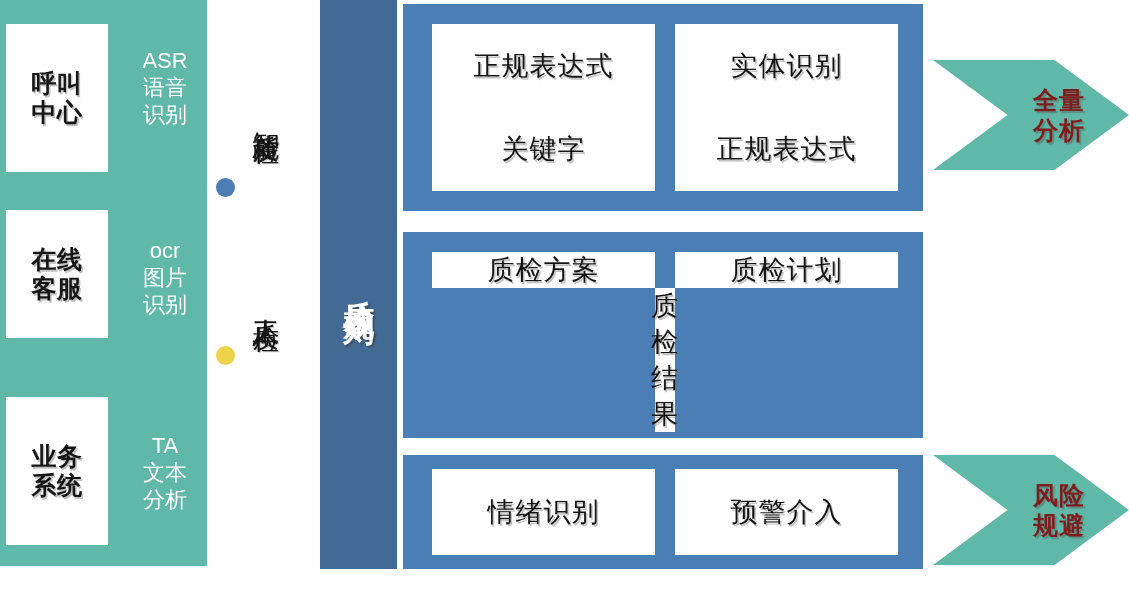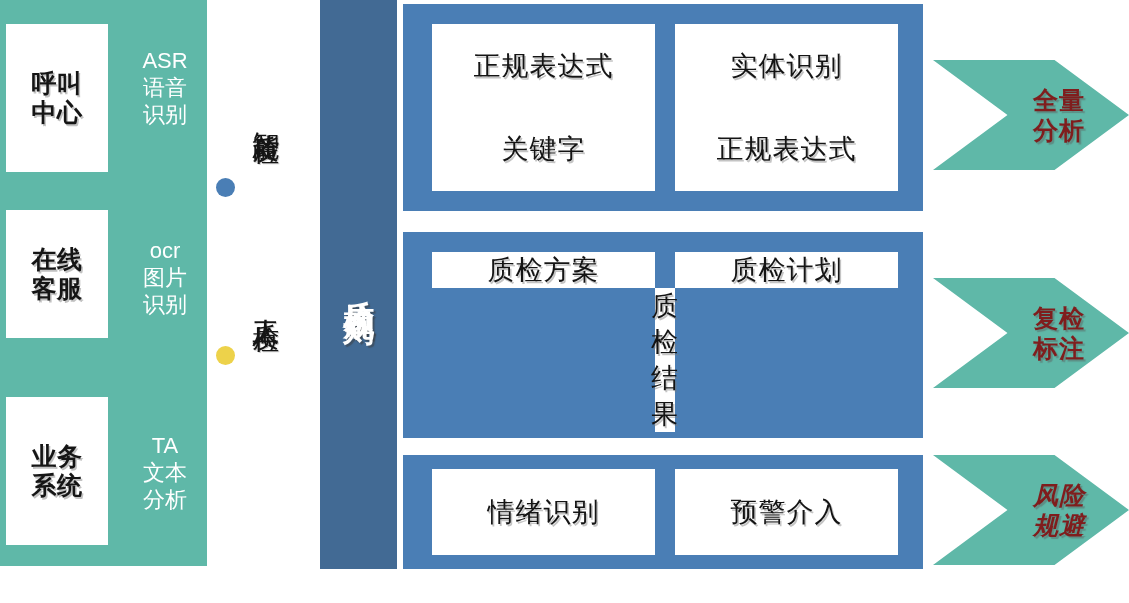--- a/index.html
+++ b/index.html
@@ -258,23 +258,19 @@
         <span class="cell-label">预警介入</span>
       </div>
     </div>
   </div>
 
   <div class="arrow" style="left:933px;top:60px;height:110px;">
     <span class="arrow-label">全量
 分析</span>
   </div>
 
-  <div class="arrow" style="left:933px;top:278px;height:110px;">
-    <span class="arrow-label">复检
-标注</span>
-  </div>
-
-  <div class="arrow" style="left:933px;top:455px;height:110px;font-style:italic;">
+
+  <div class="arrow" style="left:933px;top:455px;height:110px;">
     <span class="arrow-label">风险
 规避</span>
   </div>
 
 </div>
 
 </body></html>

